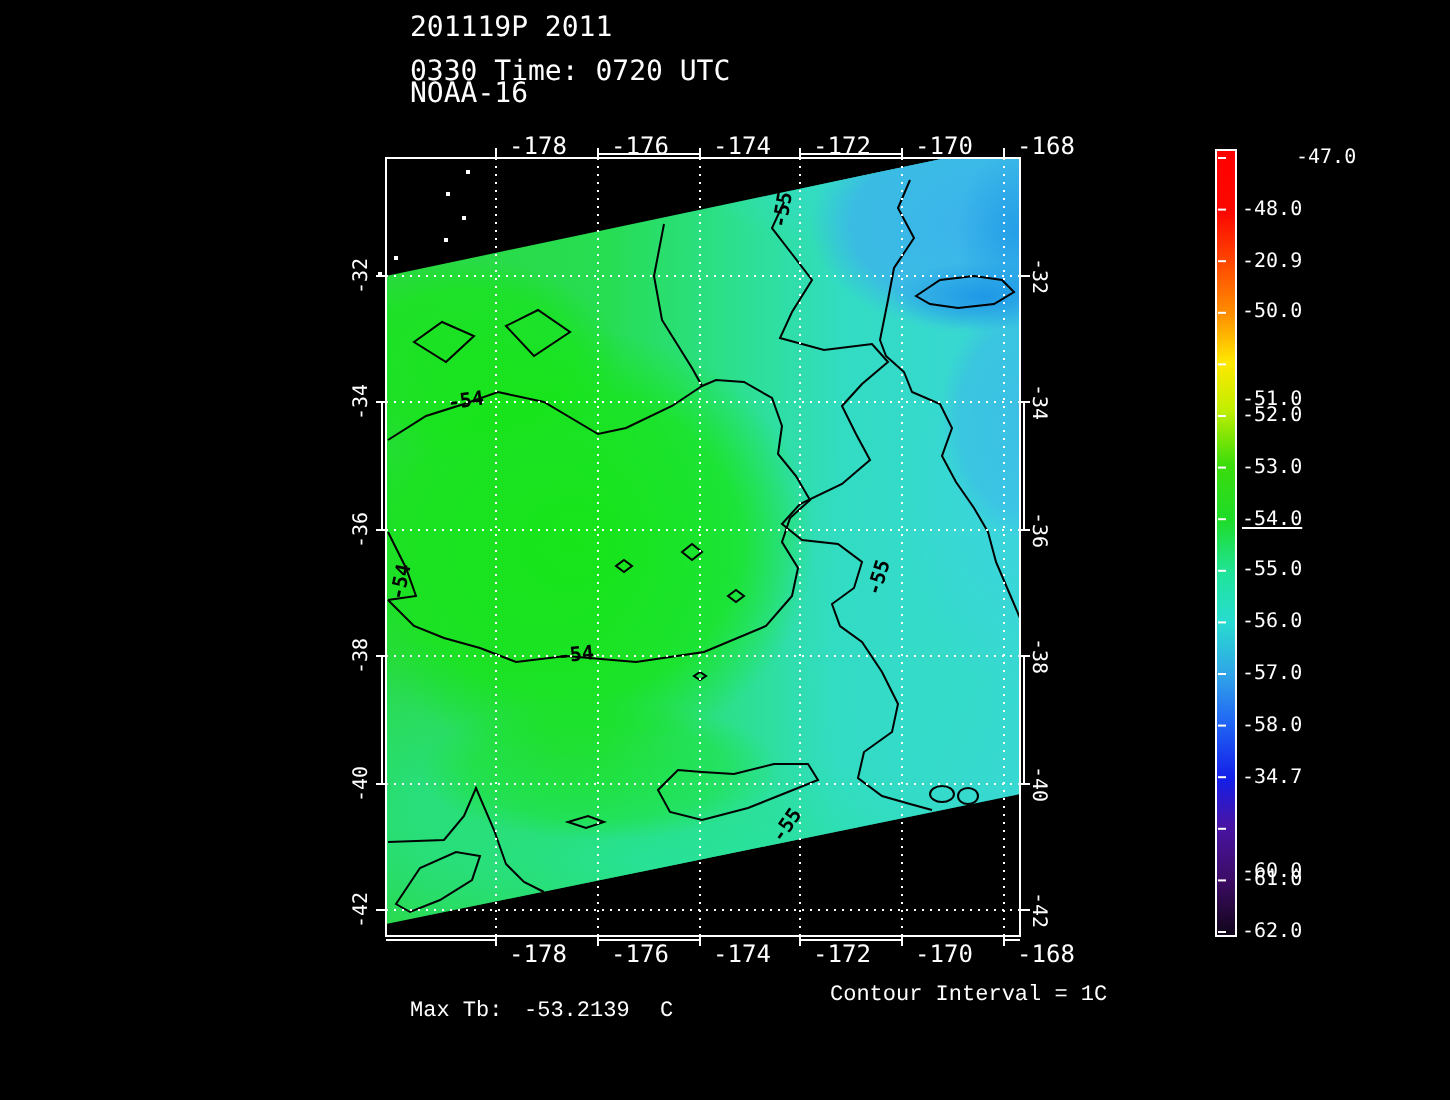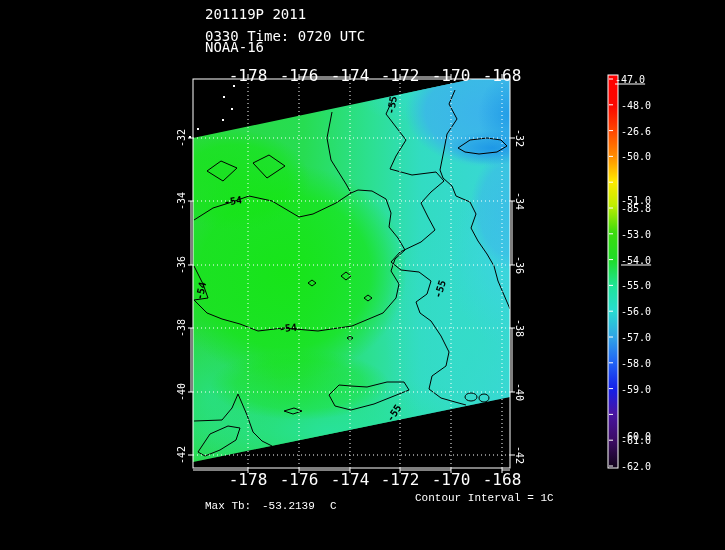--- a/index.html
+++ b/index.html
@@ -1,20 +1,20 @@
 <!DOCTYPE html>
 <html><head>
 <meta charset="utf-8">
 <style>
   html,body{margin:0;padding:0;background:#000;}
   .stage{position:relative;width:725px;height:550px;background:#000;overflow:hidden;
          font-family:"DejaVu Sans Mono","Liberation Mono",monospace;color:#fff;}
   .txt{position:absolute;font-size:11px;line-height:11px;white-space:pre;letter-spacing:0px;font-family:Liberation Mono, monospace;}
   .title-line{position:absolute;left:205px;font-size:14px;line-height:11px;white-space:pre;}
-  .xlabel{position:absolute;transform:translateX(-50%);font-size:16px;}
+  .xlabel{position:absolute;transform:translateX(-50%);font-size:12px;margin-left:21px;}
   .ylabel-left{position:absolute;transform:translate(-50%,-50%) rotate(-90deg);font-size:10px;}
   .ylabel-right{position:absolute;transform:translate(-50%,-50%) rotate(90deg);font-size:10px;}
   .cbar-label{position:absolute;font-size:10px;transform:translateY(-50%);}
   .contour-label{position:absolute;color:#000;font-size:10px;font-weight:bold;
                  transform-origin:center;white-space:pre;}
   svg{position:absolute;left:0;top:0;}
 </style>
 </head>
 <body>
 
@@ -235,33 +235,33 @@
       <div class="ylabel-left" style="left: 181px; top: 201px;">-34</div>
       <div class="ylabel-right" style="left: 519px; top: 201px;">-34</div>
       <div class="ylabel-left" style="left: 181px; top: 265px;">-36</div>
       <div class="ylabel-right" style="left: 519px; top: 265px;">-36</div>
       <div class="ylabel-left" style="left: 181px; top: 328px;">-38</div>
       <div class="ylabel-right" style="left: 519px; top: 328px;">-38</div>
       <div class="ylabel-left" style="left: 181px; top: 392px;">-40</div>
       <div class="ylabel-right" style="left: 519px; top: 392px;">-40</div>
       <div class="ylabel-left" style="left: 181px; top: 455px;">-42</div>
       <div class="ylabel-right" style="left: 519px; top: 455px;">-42</div>
-      <div class="cbar-label" style="left: 615px; top: 79px; text-decoration: underline;">-47.0</div>
+      <div class="cbar-label" style="left: 648px; top: 79px;">-47.0</div>
       <div class="cbar-label" style="left: 621px; top: 104.8px;">-48.0</div>
-      <div class="cbar-label" style="left: 621px; top: 130.6px;">-26.6</div>
+      <div class="cbar-label" style="left: 621px; top: 130.6px;">-20.9</div>
       <div class="cbar-label" style="left: 621px; top: 156.4px;">-50.0</div>
       <div class="cbar-label" style="left: 621px; top: 200px;">-51.0</div>
-      <div class="cbar-label" style="left: 621px; top: 208px;">-85.8</div>
+      <div class="cbar-label" style="left: 621px; top: 208px;">-52.0</div>
       <div class="cbar-label" style="left: 621px; top: 233.8px;">-53.0</div>
       <div class="cbar-label" style="left: 621px; top: 259.6px; text-decoration: underline;">-54.0</div>
       <div class="cbar-label" style="left: 621px; top: 285.4px;">-55.0</div>
       <div class="cbar-label" style="left: 621px; top: 311.2px;">-56.0</div>
       <div class="cbar-label" style="left: 621px; top: 337px;">-57.0</div>
       <div class="cbar-label" style="left: 621px; top: 362.8px;">-58.0</div>
-      <div class="cbar-label" style="left: 621px; top: 388.6px;">-59.0</div>
+      <div class="cbar-label" style="left: 621px; top: 388.6px;">-34.7</div>
       <div class="cbar-label" style="left: 621px; top: 436px;">-60.0</div>
       <div class="cbar-label" style="left: 621px; top: 440.2px;">-61.0</div>
       <div class="cbar-label" style="left: 621px; top: 466px;">-62.0</div>
     </div>
 
   <div class="txt" style="left:205px;top:501px">Max Tb:</div>
   <div class="txt" style="left:262px;top:501px">-53.2139</div>
   <div class="txt" style="left:330px;top:501px">C</div>
   <div class="txt" style="left:415px;top:493px">Contour Interval = 1C</div>
 </div>

